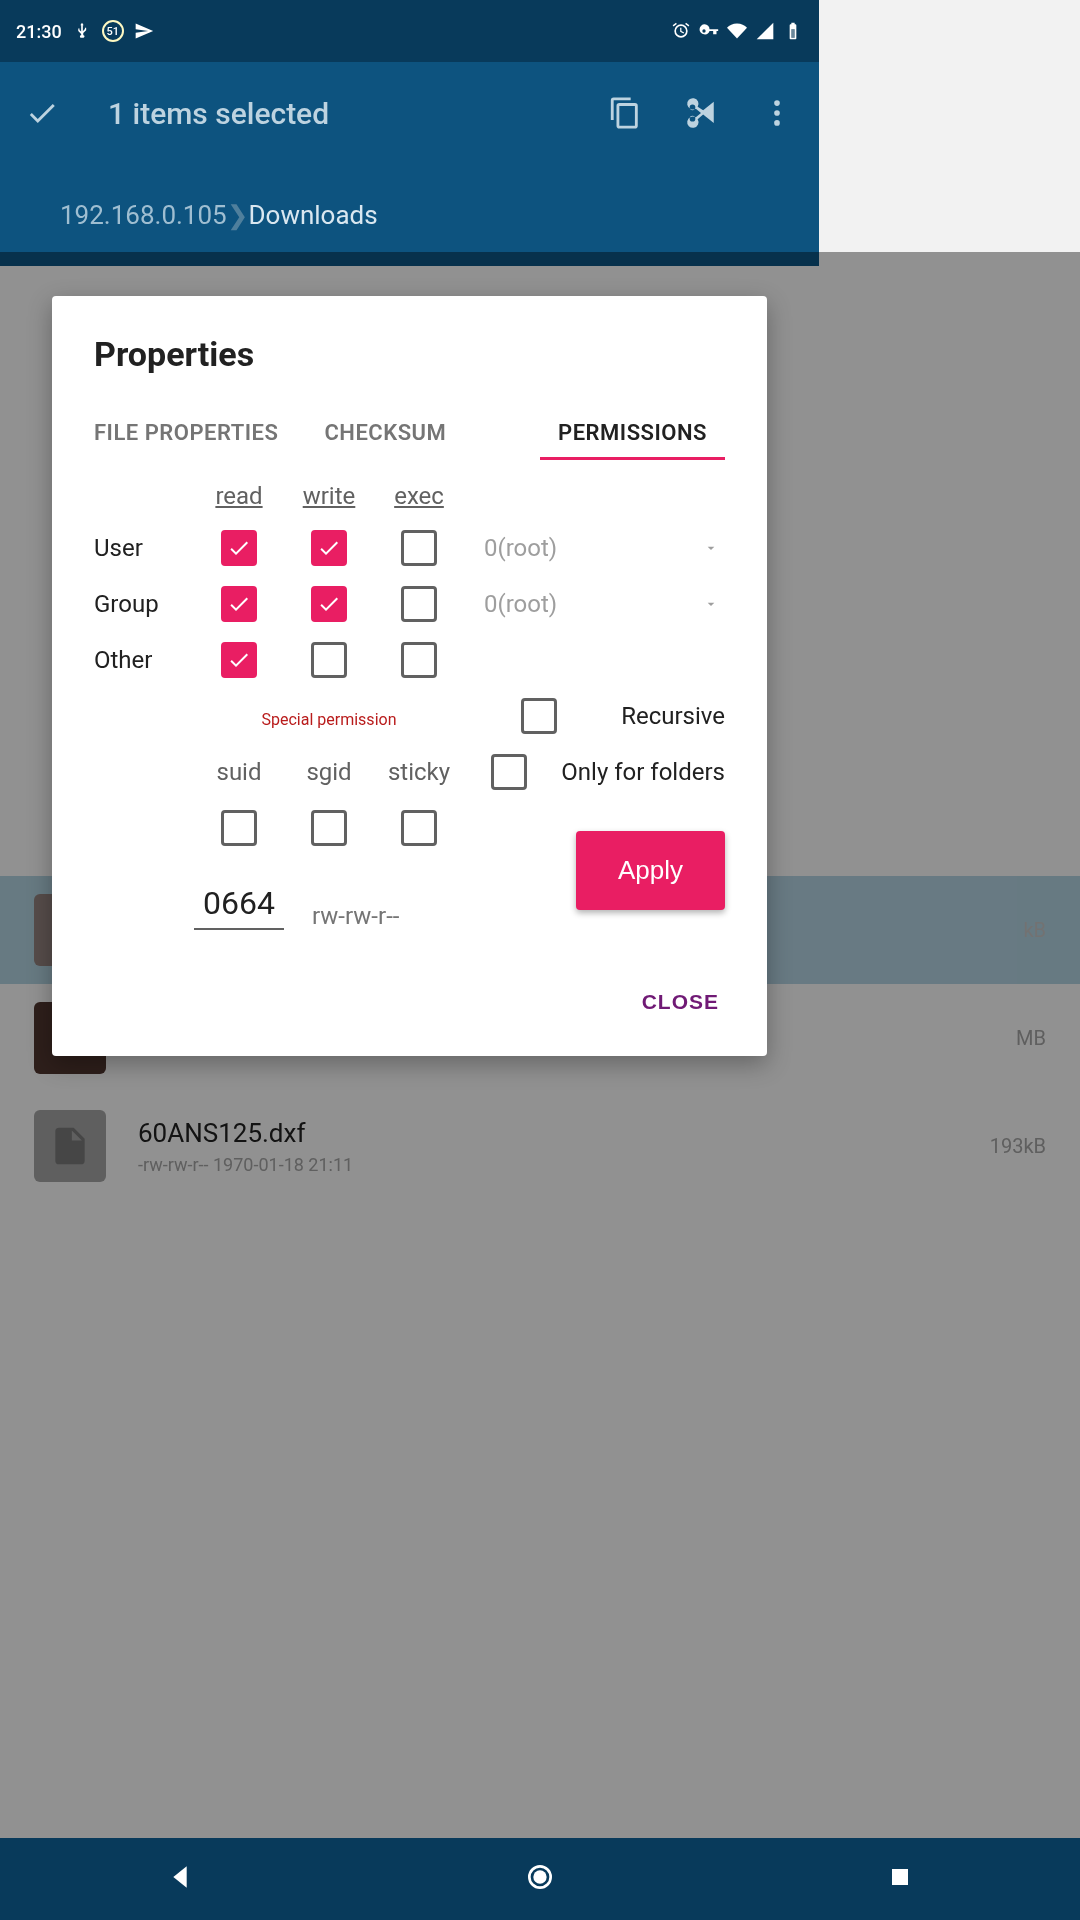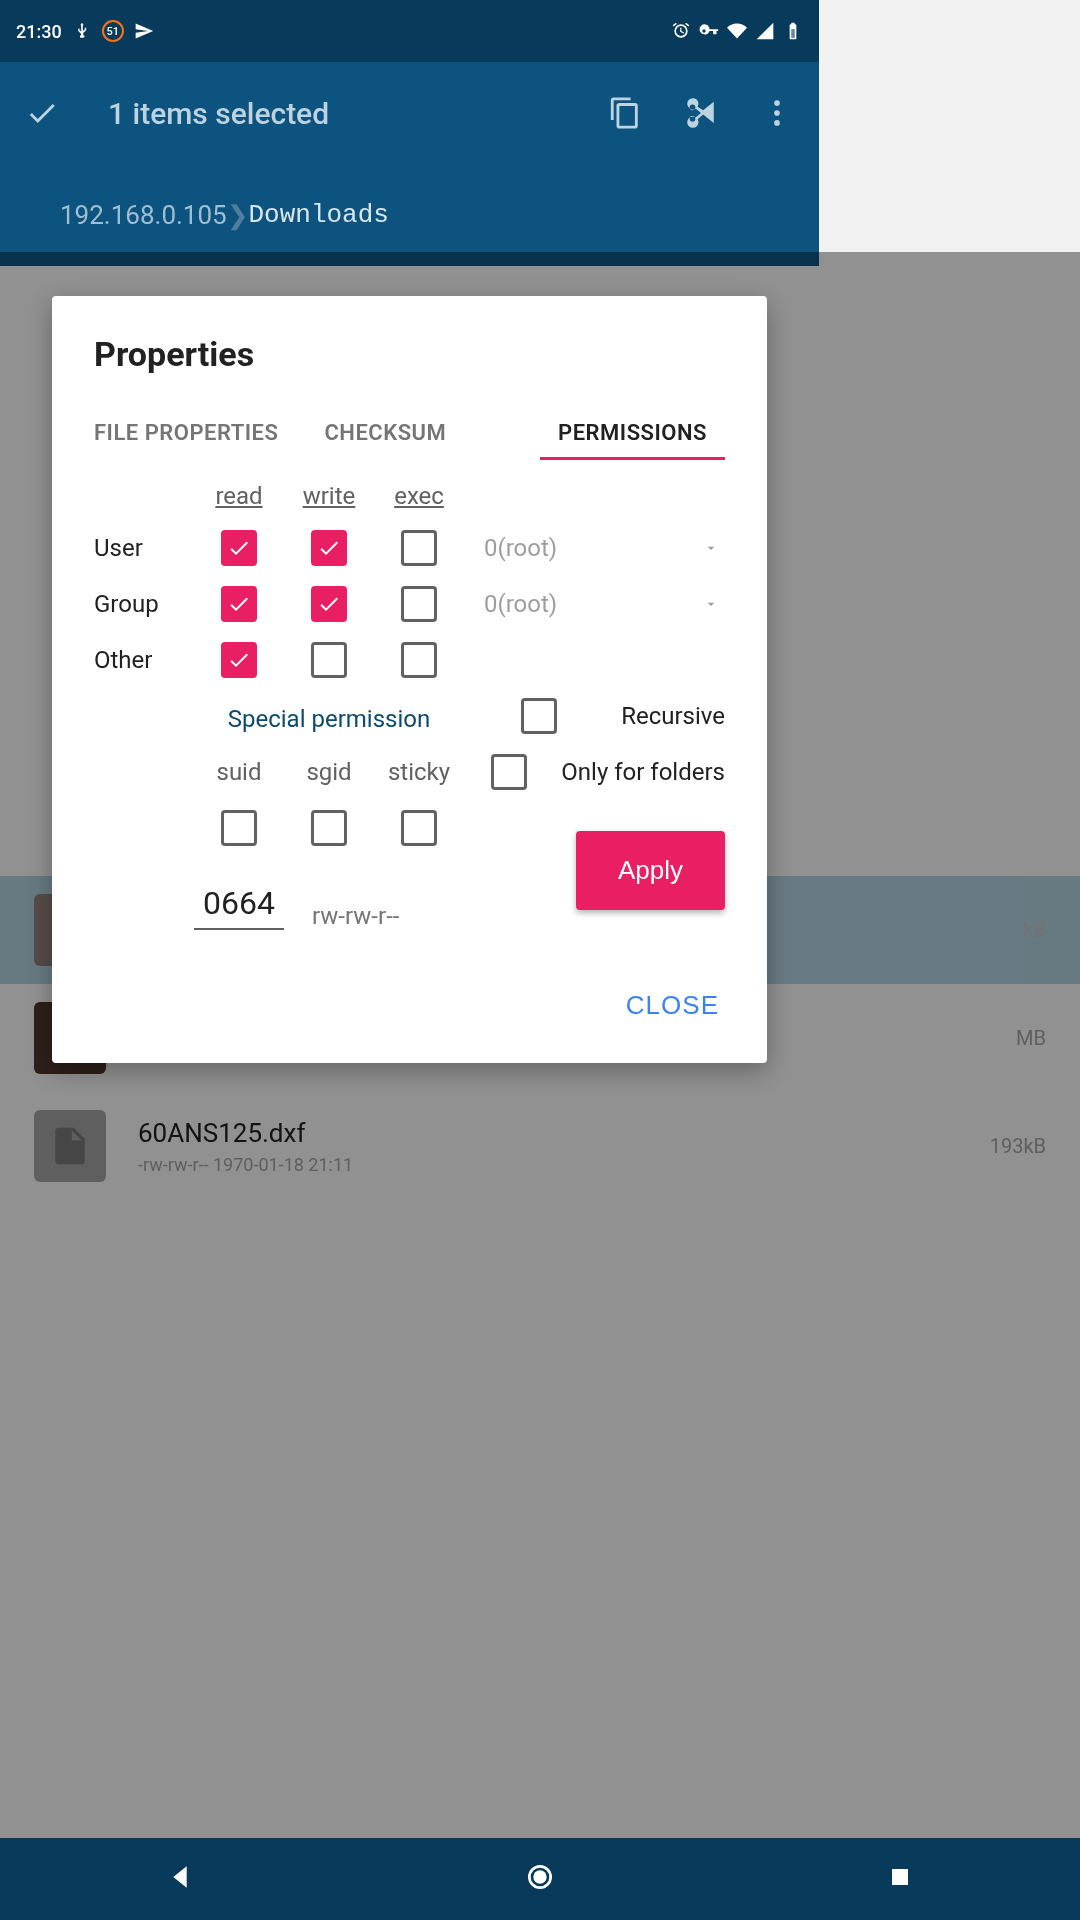--- a/index.html
+++ b/index.html
@@ -3,32 +3,32 @@
 <meta charset="utf-8">
 <style>
   * { box-sizing: border-box; margin: 0; padding: 0; }
   html, body { width: 819px; height: 1456px; font-family: Roboto, Arial, sans-serif; overflow: hidden; background: #f2f2f2; }
   
   
   .status-bar { height: 62px; background: #083a5b; color: #fff; display: flex; align-items: center; padding: 0 16px; font-size: 18px; font-weight: 500; }
   .status-left { display: flex; align-items: center; gap: 10px; }
   .status-right { margin-left: auto; display: flex; align-items: center; gap: 8px; }
   .status-bar svg { width: 20px; height: 20px; fill: #fff; }
-  .status-bar .badge-51 { width: 22px; height: 22px; border: 2px solid #f97316; border-radius: 50%; display: flex; align-items: center; justify-content: center; font-size: 11px; }
+  .status-bar .badge-51 { width: 22px; height: 22px; border: 2px solid #fef9c3; border-radius: 50%; display: flex; align-items: center; justify-content: center; font-size: 11px; }
 
   
   .app-bar { height: 102px; background: #0d537f; display: flex; align-items: center; padding: 16px 20px; gap: 32px; }
   .app-bar .title { font-size: 30px; font-weight: 500; color: #bdd3e0; flex: 1; margin-left: 12px; }
   .app-bar svg { width: 34px; height: 34px; fill: #bdd3e0; }
   .app-bar .ic { display: flex; align-items: center; justify-content: center; width: 44px; height: 44px; }
 
   
   .breadcrumb { height: 102px; background: #0d537f; display: flex; align-items: center; padding: 0 60px; color: #9fbed1; font-size: 26px; }
   .breadcrumb .arrow { color: #4f7f9c; }
-  .breadcrumb .current { color: #d9e7f0; font-family: Liberation Mono, monospace; }
+  .breadcrumb .current { color: #d9e7f0; }
 
   
   .backdrop { position: absolute; top: 252px; left: 0; right: 0; bottom: 82px; background: rgba(0,0,0,0.40); }
 
   
   .file-list { position: absolute; top: 252px; left: 0; right: 0; bottom: 82px; background: #f2f2f2; margin-top: 20px; }
   .file-row { display: flex; align-items: center; padding: 18px 34px; gap: 32px; }
   .file-row .thumb { width: 72px; height: 72px; background: #4e342e; border-radius: 6px; display:flex; align-items:center; justify-content:center; }
   .file-row .thumb.page { background: #9e9e9e; }
   .file-row .meta { flex: 1; }
@@ -49,29 +49,29 @@
   .perm-grid { display: grid; grid-template-columns: 100px 90px 90px 90px 1fr; align-items: center; row-gap: 20px; margin-top: 10px; }
   .perm-grid .hdr { font-size: 24px; color: #616161; text-align: center; text-decoration: underline; }
   .perm-grid .row-label { font-size: 24px; color: #212121; }
   .cb { width: 36px; height: 36px; border: 3px solid #616161; border-radius: 4px; margin: 0 auto; display:flex; align-items:center; justify-content:center; cursor:pointer; }
   .cb.checked { background: #e91e63; border-color: #e91e63; }
   .cb.checked svg { width: 24px; height: 24px; fill:#fff; }
   .owner-sel { display:flex; align-items:center; color:#9e9e9e; font-size:24px; padding-left:20px; }
   .owner-sel .caret { margin-left:auto; margin-right:6px; }
   .owner-sel .caret svg { width:16px; height:16px; fill:#9e9e9e; }
 
-  .special-label { font-size: 24px; color: #0c4a6e; text-align:center; grid-column: 2 / span 3; margin-top: 6px; }
+  .special-label { font-size: 16px; color: #b91c1c; text-align:center; grid-column: 2 / span 3; margin-top: 6px; }
   .opt-row { display:flex; align-items:center; gap:18px; font-size:24px; color:#212121; padding-left:10px; }
   .special-hdr { font-size: 24px; color: #616161; text-align:center; }
   .octal { font-size: 32px; color:#212121; border-bottom: 2px solid #616161; padding: 0 8px 6px; min-width: 90px; text-align:center; }
   .symbolic { font-size: 24px; color: #757575; }
   .apply-btn { margin-left:auto; background:#e91e63; color:#fff; font-size:26px; padding: 24px 42px; border:none; border-radius:4px; box-shadow: 0 3px 6px rgba(0,0,0,0.3); cursor:pointer; }
 
   .close-row { display:flex; justify-content:flex-end; margin-top: 48px; }
-  .close-btn { font-size: 26px; font-weight: 400; color:#3b82f6; background:none; border:none; letter-spacing:1px; cursor:pointer; padding: 12px 6px; }
+  .close-btn { font-size: 21px; font-weight: 700; color:#701a75; background:none; border:none; letter-spacing:1px; cursor:pointer; padding: 12px 6px; }
 
   
   .nav-bar { position:absolute; bottom:0; left:0; right:0; height:82px; background:#083a5b; display:flex; align-items:center; justify-content:space-around; }
   .nav-bar svg { width: 32px; height: 32px; fill:#fff; }
 </style>
 </head>
 <body>
 
 <div class="status-bar">
   <div class="status-left">

